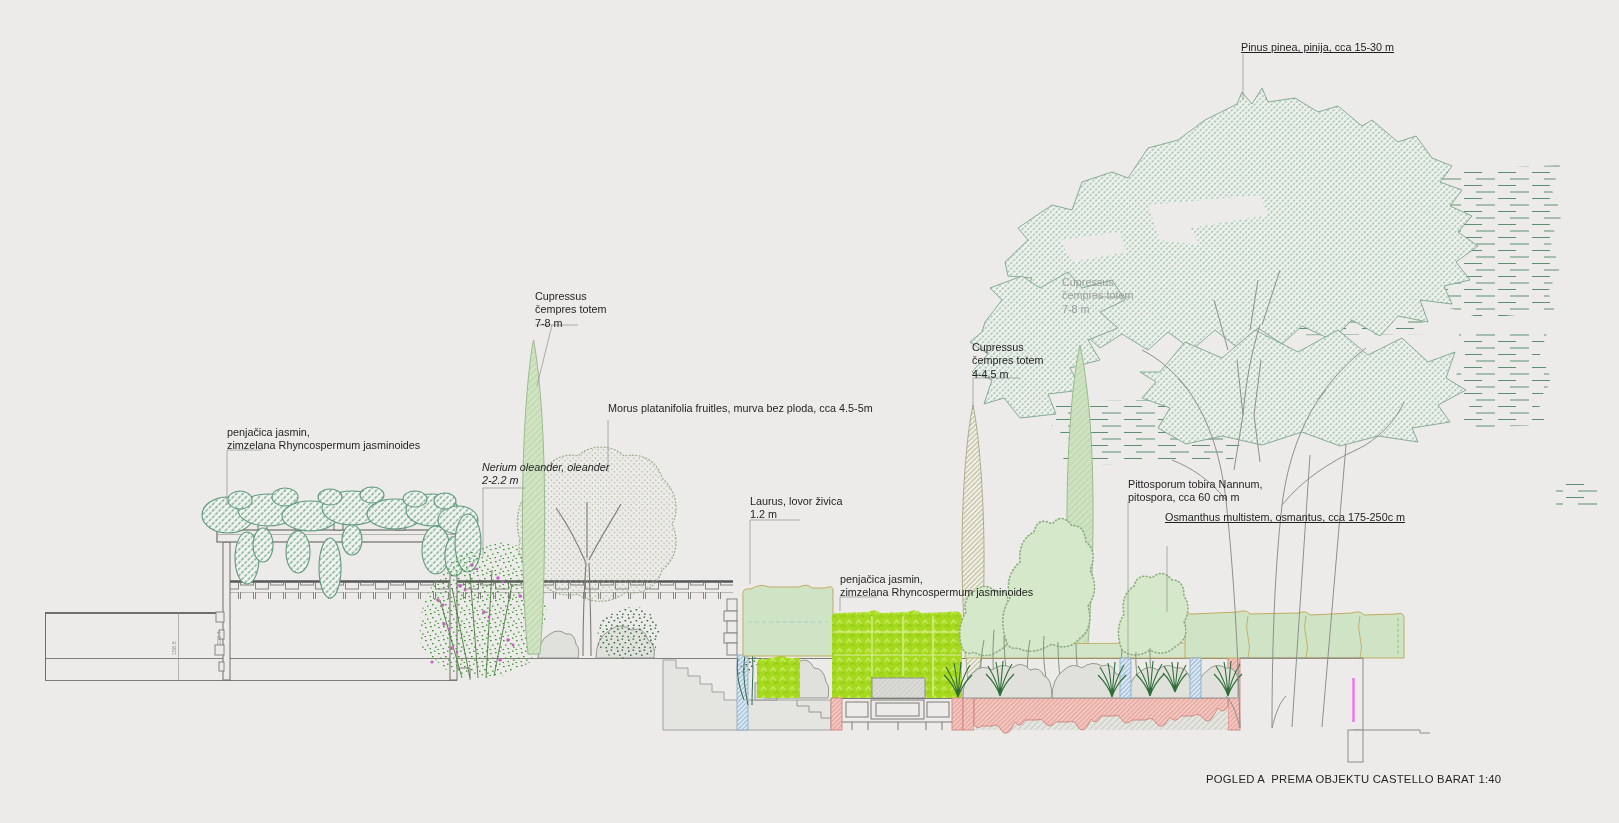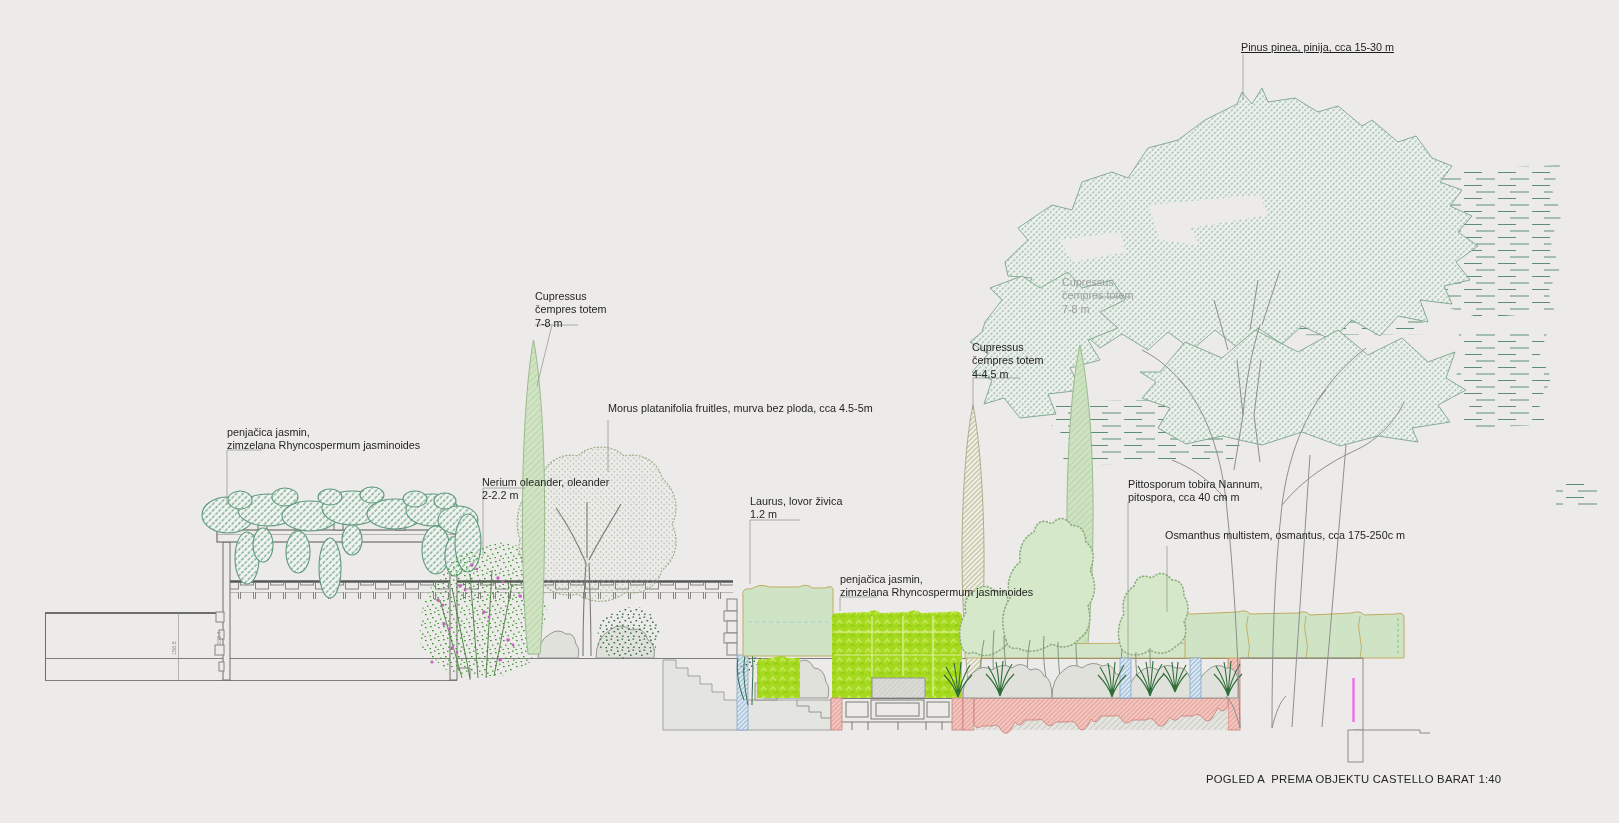--- a/index.html
+++ b/index.html
@@ -383,36 +383,36 @@
   <path d="M973,378 H1020 M973,378 V410"></path>
   <path d="M1096,297 H1130"></path>
   <path d="M1128,502 V660"></path>
   <path d="M1167,546 V612"></path>
   <path d="M1243,54 V100"></path>
 </g>
 </svg>
 
 <div class="lbl" style="left:227px;top:426px;">penjačica jasmin,
 zimzelana Rhyncospermum jasminoides</div>
-<div class="lbl" style="left:482px;top:476px;">Nerium oleander, oleander
+<div class="lbl" style="left:482px;top:461px;font-style:italic;">Nerium oleander, oleander
 2-2.2 m</div>
 <div class="lbl" style="left:535px;top:290px;">Cupressus
 čempres totem
 7-8 m</div>
 <div class="lbl" style="left:608px;top:402px;text-align:right;">Morus platanifolia fruitles, murva bez ploda, cca 4.5-5m</div>
 <div class="lbl" style="left:750px;top:495px;">Laurus, lovor živica
 1.2 m</div>
 <div class="lbl" style="left:840px;top:573px;">penjačica jasmin,
 zimzelana Rhyncospermum jasminoides</div>
 <div class="lbl" style="left:972px;top:341px;">Cupressus
 čempres totem
 4-4.5 m</div>
 <div class="lbl faint" style="left:1062px;top:276px;">Cupressus
 čempres totem
 7-8 m</div>
 <div class="lbl" style="left:1128px;top:478px;">Pittosporum tobira Nannum,
-pitospora, cca 40 cm m</div>
-<div class="lbl" style="left:1165px;top:529px;">Osmanthus multistem, osmantus, cca 175-250c m</div>
+pitospora, cca 60 cm m</div>
+<div class="lbl" style="left:1165px;top:511px;text-decoration:underline;">Osmanthus multistem, osmantus, cca 175-250c m</div>
 <div class="lbl" style="left:1241px;top:41px;text-decoration:underline;">Pinus pinea, pinija, cca 15-30 m</div>
 <div class="cap" style="left:1163px;top:773px;">POGLED A  PREMA OBJEKTU CASTELLO BARAT 1:40</div>
 <div class="dim" style="left:171px;top:655px;">158.5</div>
 <div class="dim" style="left:216px;top:645px;">233.4</div>
 </div>
 
 </body></html>

